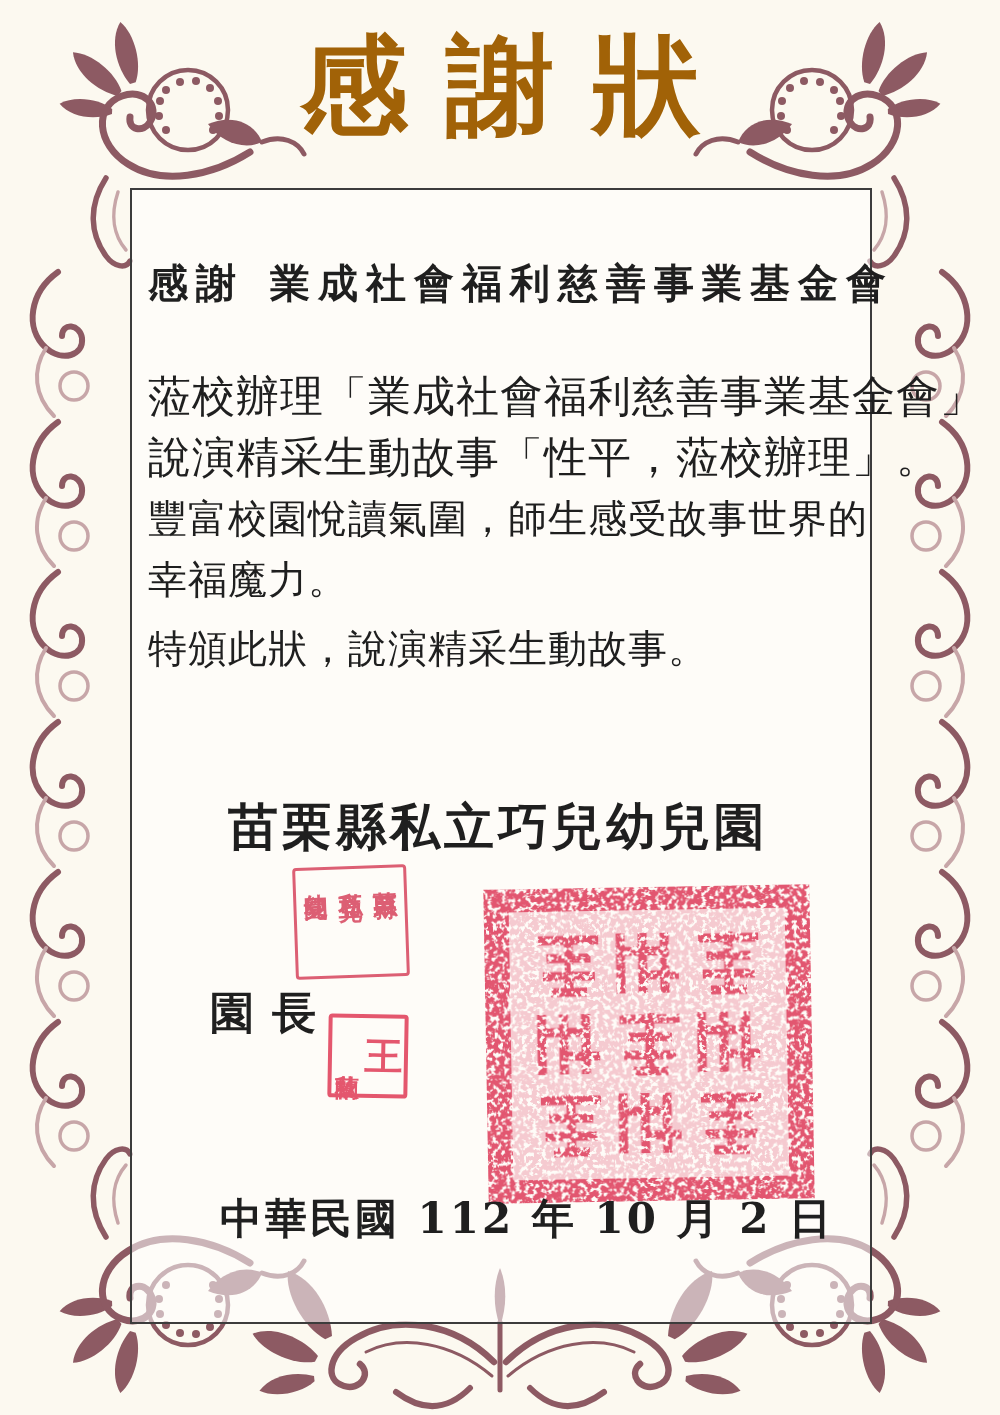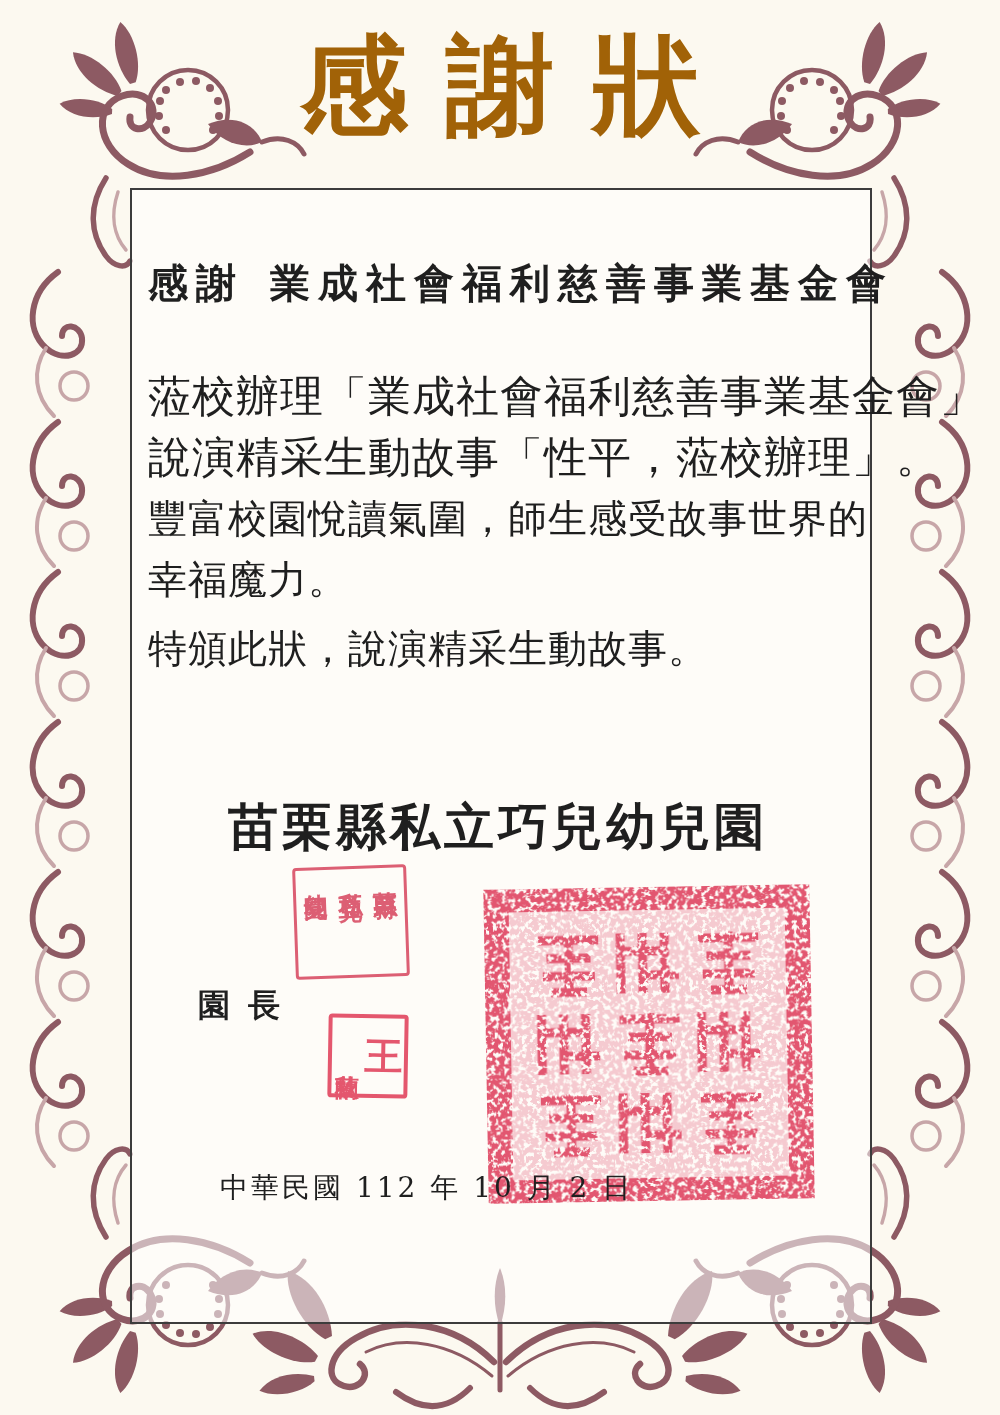--- a/index.html
+++ b/index.html
@@ -39,26 +39,26 @@
     font-size:39px;line-height:61px;letter-spacing:1px;
     font-weight:500;white-space:nowrap;
   }
   .paragraph .pline-0,.paragraph .pline-1{font-size:43px;}
   .paragraph .pline-4{margin-top:8px;}
   .issuer-line{
     position:absolute;top:604px;left:96px;
     font-size:50px;font-weight:700;letter-spacing:4px;white-space:nowrap;
   }
   .signer-line{
-    position:absolute;top:794px;left:66px;
-    font-size:32px;font-weight:600;letter-spacing:18px;white-space:nowrap;
+    position:absolute;top:794px;left:78px;
+    font-size:44px;font-weight:600;letter-spacing:18px;white-space:nowrap;
   }
   .date-line{
-    position:absolute;top:979px;left:88px;
-    font-size:28px;font-weight:400;letter-spacing:3px;white-space:nowrap;
+    position:absolute;top:1001px;left:88px;
+    font-size:42px;font-weight:700;letter-spacing:3px;white-space:nowrap;
   }
   
   .seal-school{
     position:absolute;top:676px;left:162px;
     width:114px;height:112px;
     border:3px solid #d84a62;border-radius:4px;
     color:#d84a62;opacity:.88;
     transform:rotate(-2deg);
     display:flex;flex-direction:row-reverse;justify-content:space-around;align-items:flex-start;
     padding:4px 2px;box-sizing:border-box;

